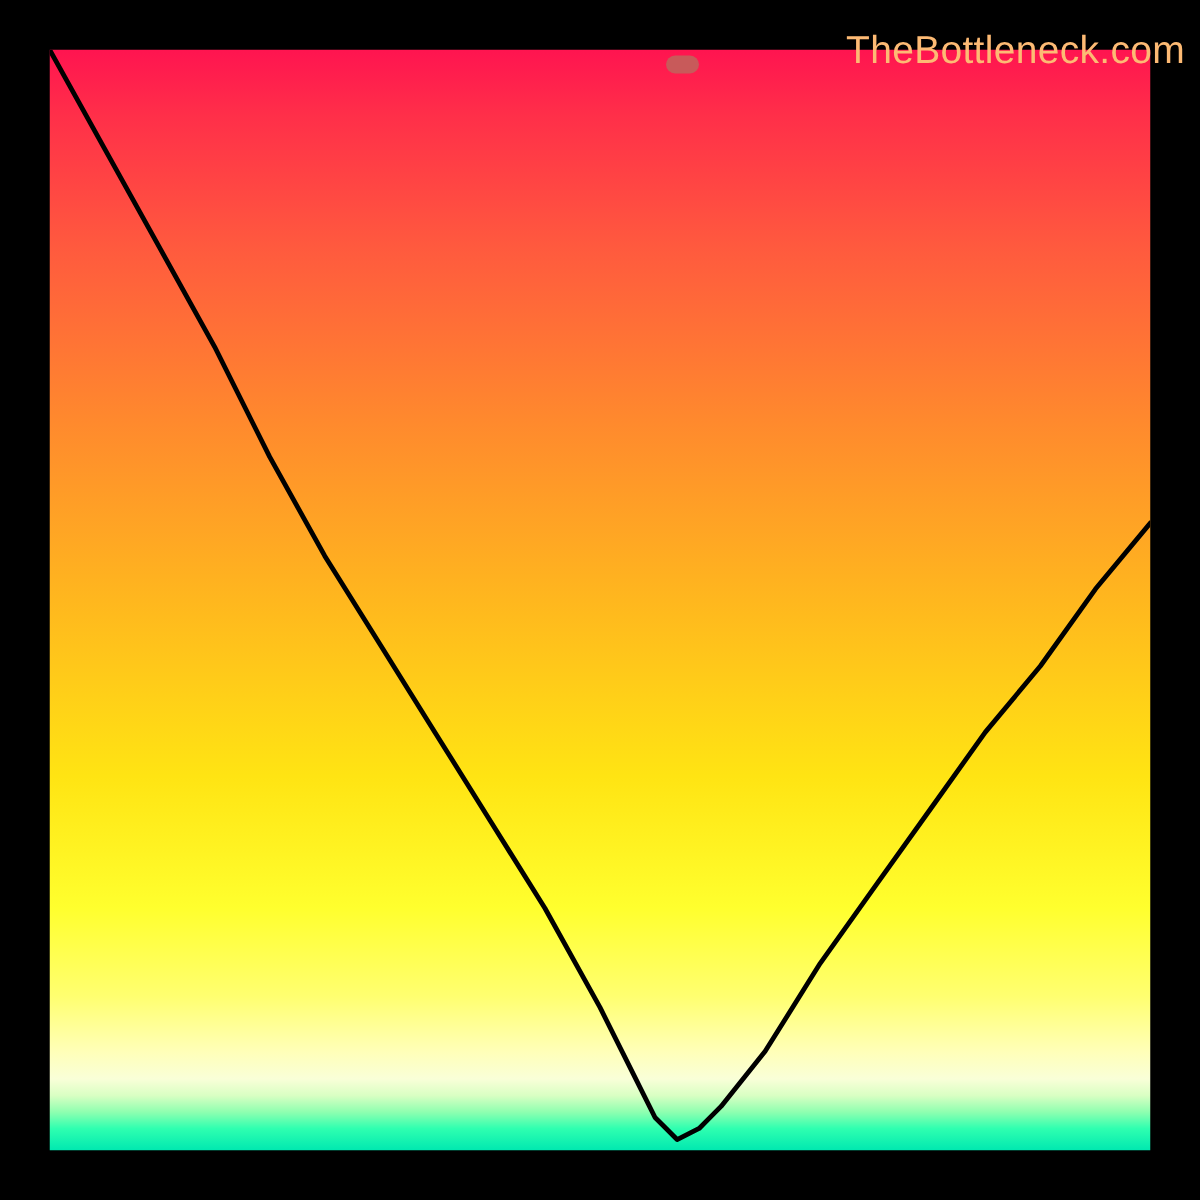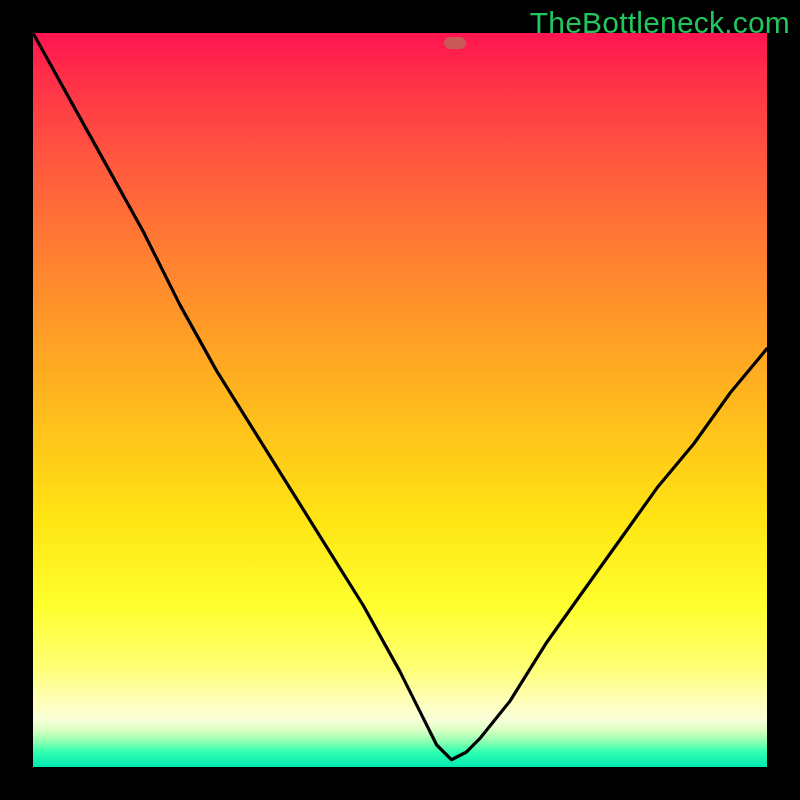--- a/index.html
+++ b/index.html
@@ -62,24 +62,24 @@
   .marker {
     position: absolute;
     width: 22px;
     height: 12px;
     border-radius: 6px;
     background: #c85a5a;
     transform: translate(-50%, -50%);
   }
   .watermark {
     position: absolute;
-    top: 6px;
+    top: 18px;
     right: 10px;
-    color: #22c55e;
-    font-size: 30px;
+    color: #fdba74;
+    font-size: 26px;
     font-weight: 500;
     letter-spacing: 0.2px;
     background: transparent;
     white-space: nowrap;
   }
 </style>
 </head>
 <body>
 
 <div class="frame">

